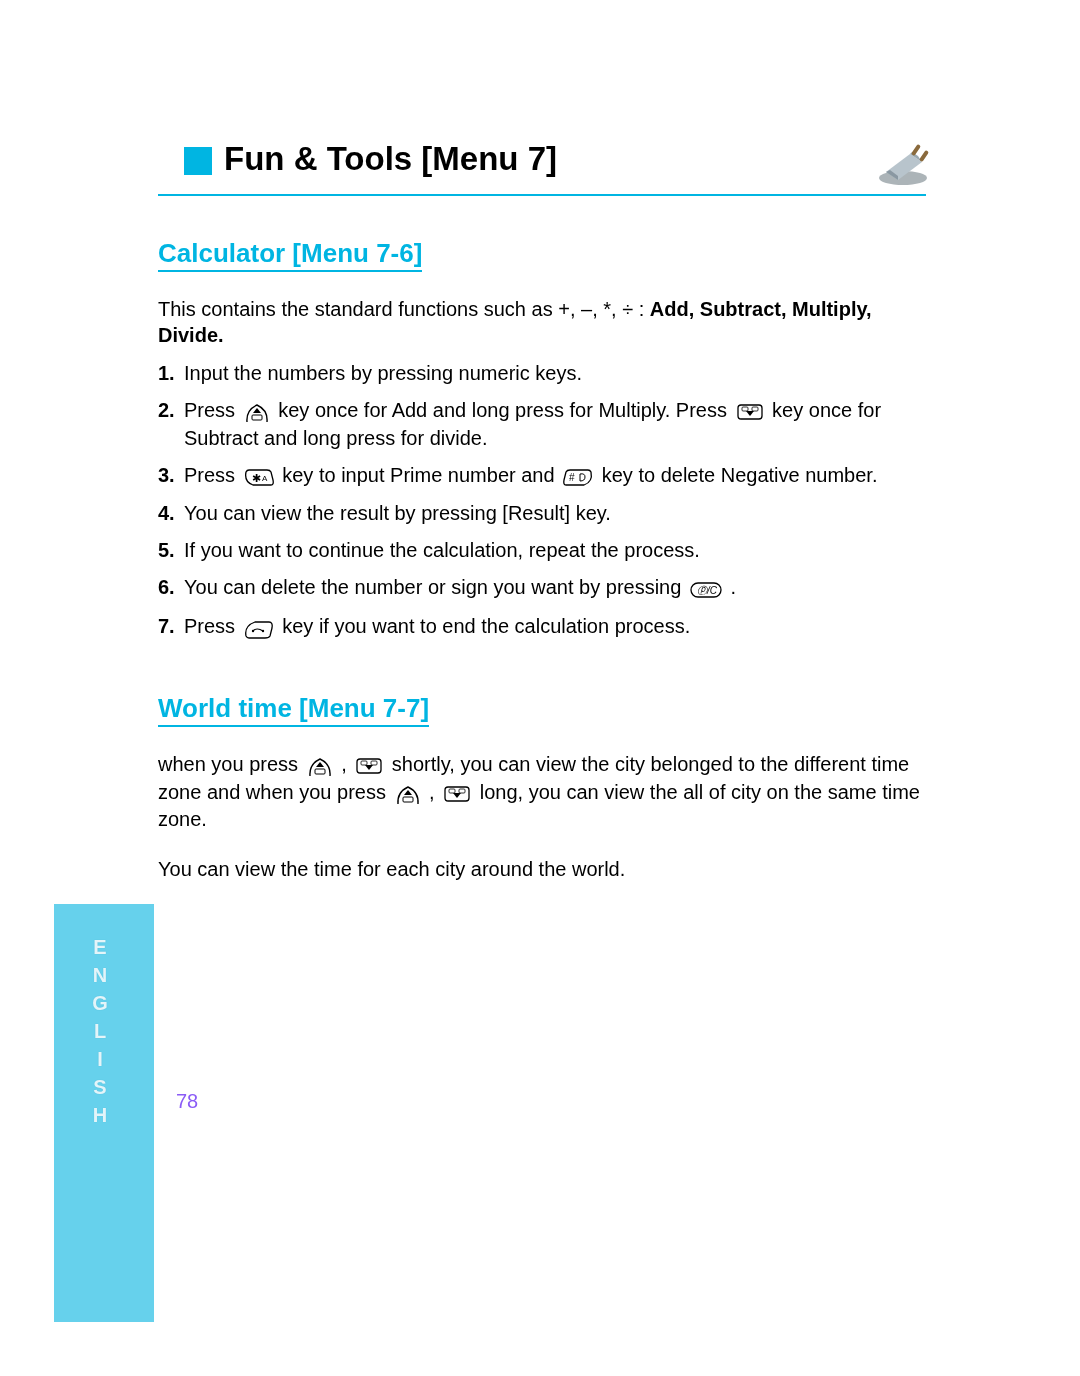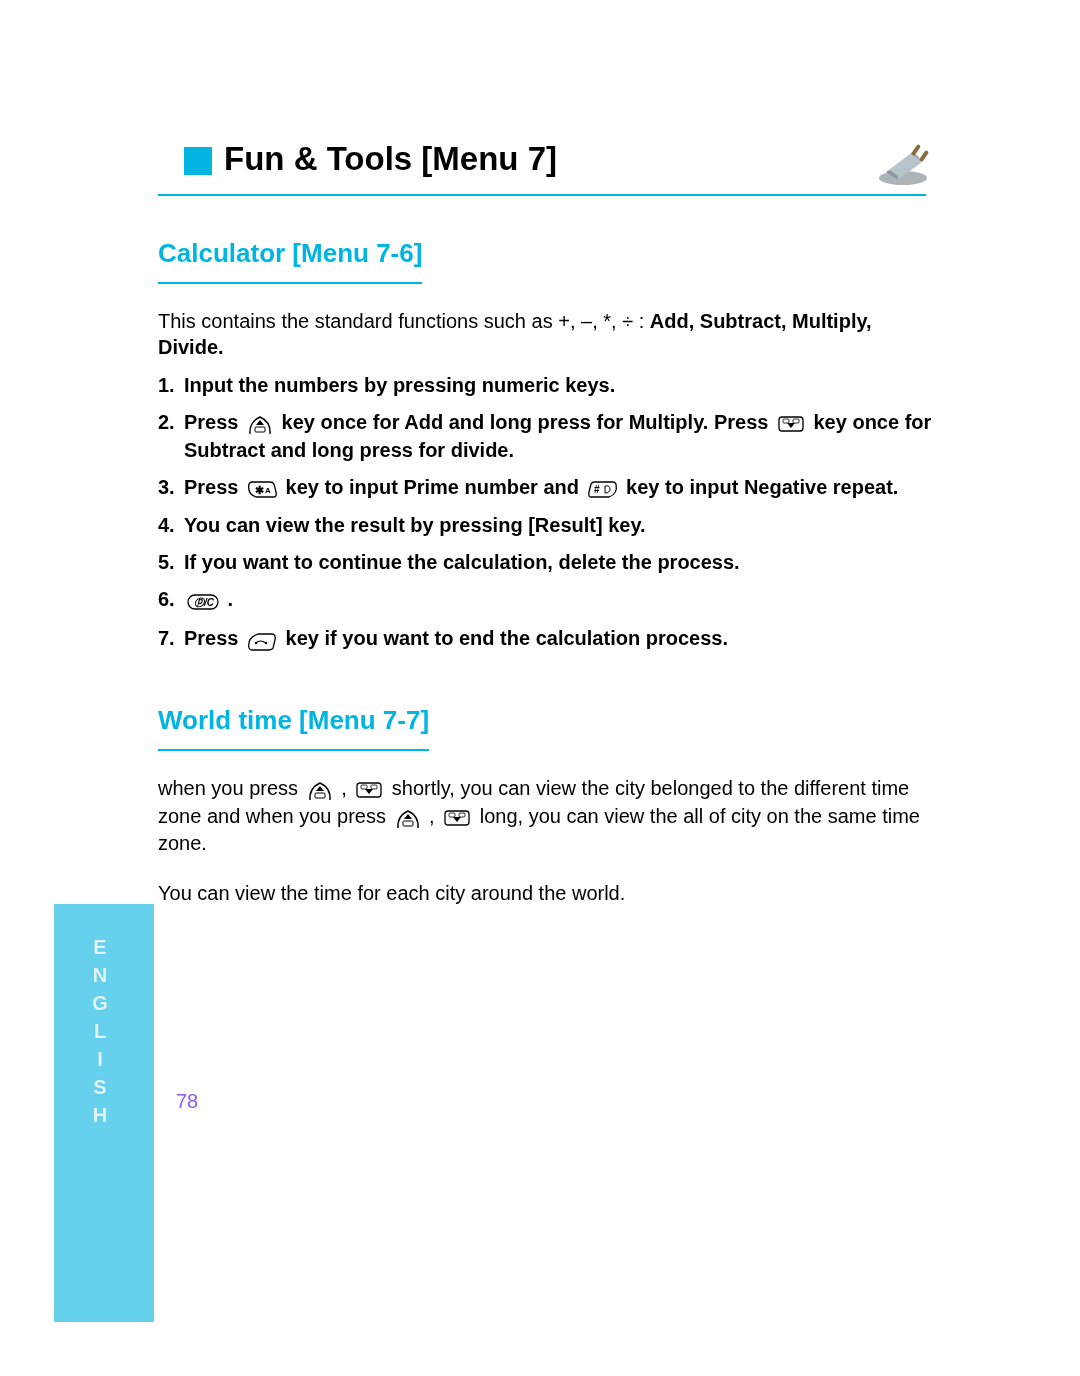--- a/index.html
+++ b/index.html
@@ -61,21 +61,21 @@
     margin-top: 4px;
     margin-right: 2px;
   }
   .section-heading {
     font-size: 26px;
     font-weight: bold;
     color: #00b5e2;
     border-bottom: 2px solid #00b5e2;
     display: inline-block;
     margin-top: 42px;
-    padding-bottom: 13px;
+    padding-bottom: 1px;
   }
   .section-heading.second { }
   .body-text {
     font-size: 20px;
     line-height: 1.3;
     margin-top: 24px;
   }
   .body-text b { font-weight: bold; }
   ol.steps {
     list-style: none;
@@ -85,21 +85,21 @@
   ol.steps li {
     font-size: 20px;
     line-height: 1.35;
     margin-bottom: 10px;
     display: flex;
   }
   ol.steps li .num {
     font-weight: bold;
     min-width: 26px;
   }
-  ol.steps li .content { flex: 1; font-weight: bold; }
+  ol.steps li .content { flex: 1; }
   .key-icon {
     display: inline-block;
     vertical-align: middle;
     margin: 0 2px;
   }
   .language-tab {
     position: absolute;
     left: 54px;
     top: 904px;
     width: 100px;
@@ -181,33 +181,33 @@
         <li>
           <span class="num">3.</span>
           <span class="content"><span>Press </span><span class="key-icon"><svg width="32" height="20" viewBox="0 0 32 20" style="display:inline-block;vertical-align:middle;">
                 <path d="M3 4 Q1 14 10 17 L28 17 Q31 17 30 12 L28 4 Q27 2 24 2 L6 2 Q4 2 3 4 Z" fill="none" stroke="#000" stroke-width="1.3"></path>
                 <text x="9" y="14" font-size="11" font-family="Arial">✱</text>
                 <text x="19" y="13" font-size="8" font-family="Arial">A</text>
               </svg></span><span> key to input Prime number and </span><span class="key-icon"><svg width="32" height="20" viewBox="0 0 32 20" style="display:inline-block;vertical-align:middle;">
                 <path d="M29 4 Q31 14 22 17 L4 17 Q1 17 2 12 L4 4 Q5 2 8 2 L26 2 Q28 2 29 4 Z" fill="none" stroke="#000" stroke-width="1.3"></path>
                 <text x="7" y="13" font-size="10" font-family="Arial">#</text>
                 <path d="M18 6 L18 13 M18 6 Q23 5 23 9 Q23 13 18 13" fill="none" stroke="#000" stroke-width="1"></path>
-              </svg></span><span> key to input Negative repeat.</span></span>
+              </svg></span><span> key to delete Negative number.</span></span>
         </li>
         <li>
           <span class="num">4.</span>
           <span class="content"><span>You can view the result by pressing [Result] key.</span></span>
         </li>
         <li>
           <span class="num">5.</span>
-          <span class="content"><span>If you want to continue the calculation, delete the process.</span></span>
+          <span class="content"><span>If you want to continue the calculation, repeat the process.</span></span>
         </li>
         <li>
           <span class="num">6.</span>
-          <span class="content"><span class="key-icon"><svg width="34" height="18" viewBox="0 0 34 18" style="display:inline-block;vertical-align:middle;">
+          <span class="content"><span>You can delete the number or sign you want by pressing </span><span class="key-icon"><svg width="34" height="18" viewBox="0 0 34 18" style="display:inline-block;vertical-align:middle;">
                 <rect x="2" y="2" width="30" height="14" rx="7" fill="none" stroke="#000" stroke-width="1.3"></rect>
                 <text x="8" y="13" font-size="10" font-style="italic" font-family="Arial">ⓟ/C</text>
               </svg></span><span> .</span></span>
         </li>
         <li>
           <span class="num">7.</span>
           <span class="content"><span>Press </span><span class="key-icon"><svg width="32" height="22" viewBox="0 0 32 22" style="display:inline-block;vertical-align:middle;">
                 <path d="M3 18 Q1 8 12 4 L26 4 Q30 4 29 10 L27 18 Q26 20 22 20 L6 20 Q4 20 3 18 Z" fill="none" stroke="#000" stroke-width="1.3"></path>
                 <path d="M10 13 Q14 9 20 13" fill="none" stroke="#000" stroke-width="1.2"></path>
                 <circle cx="10" cy="13" r="1.2" fill="#000"></circle>

